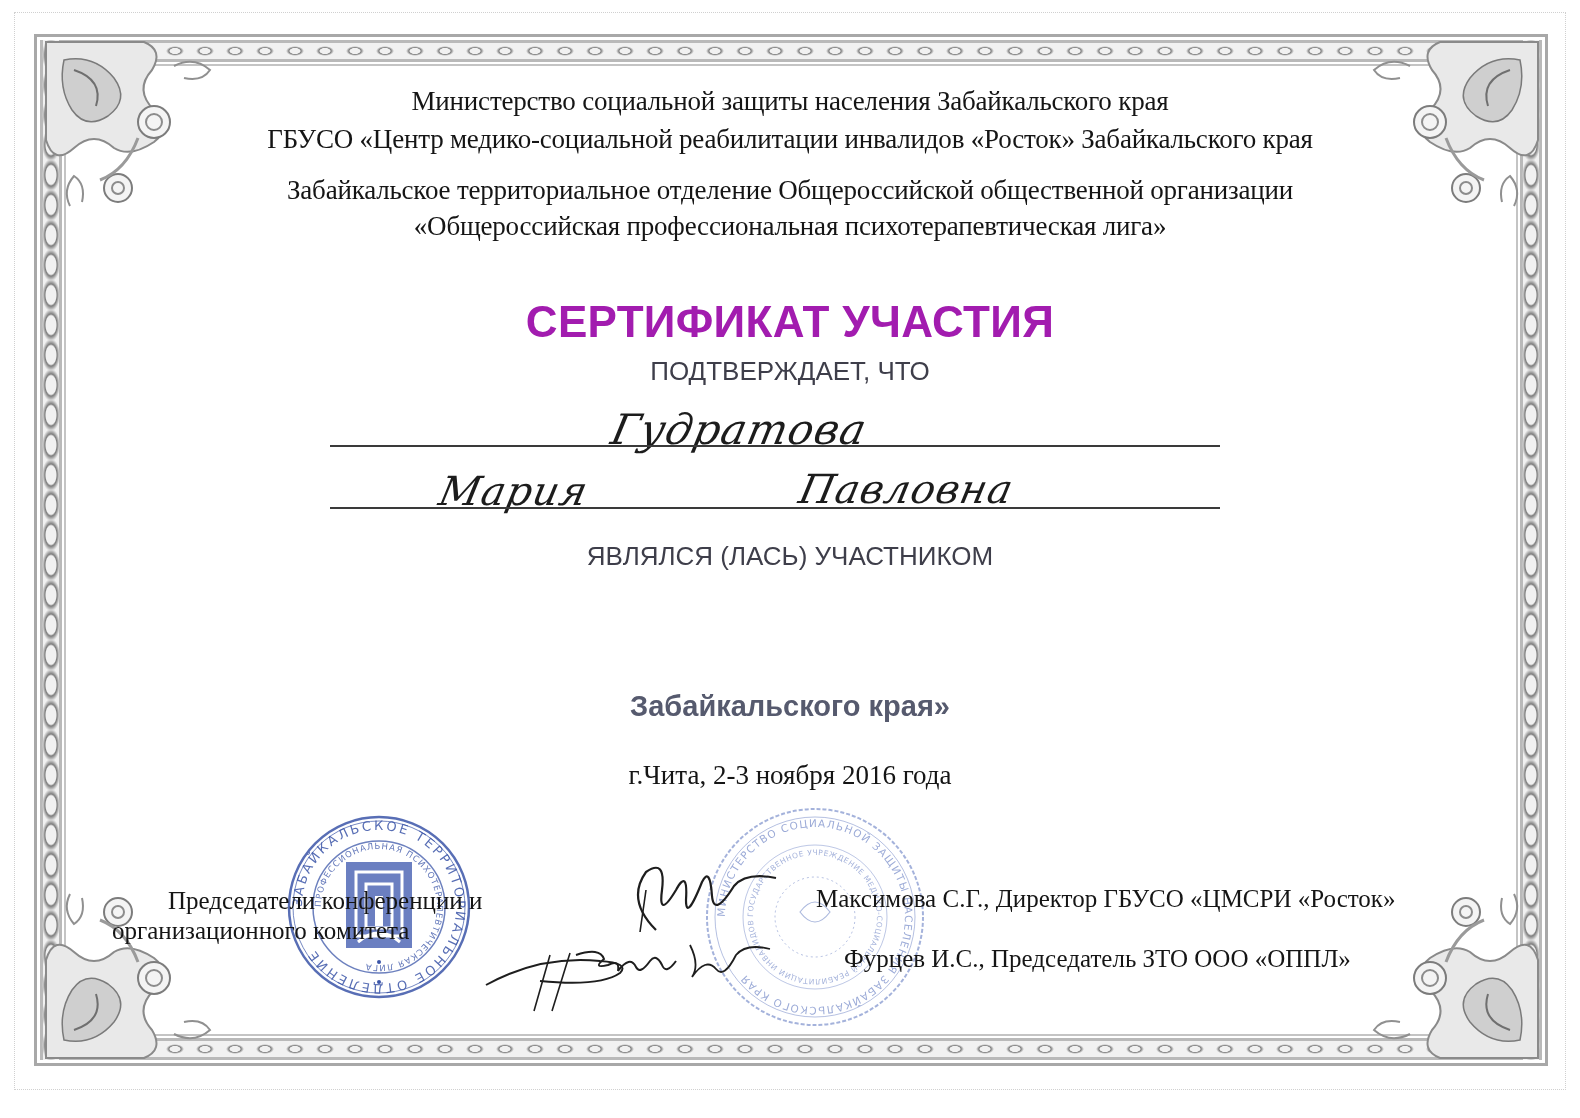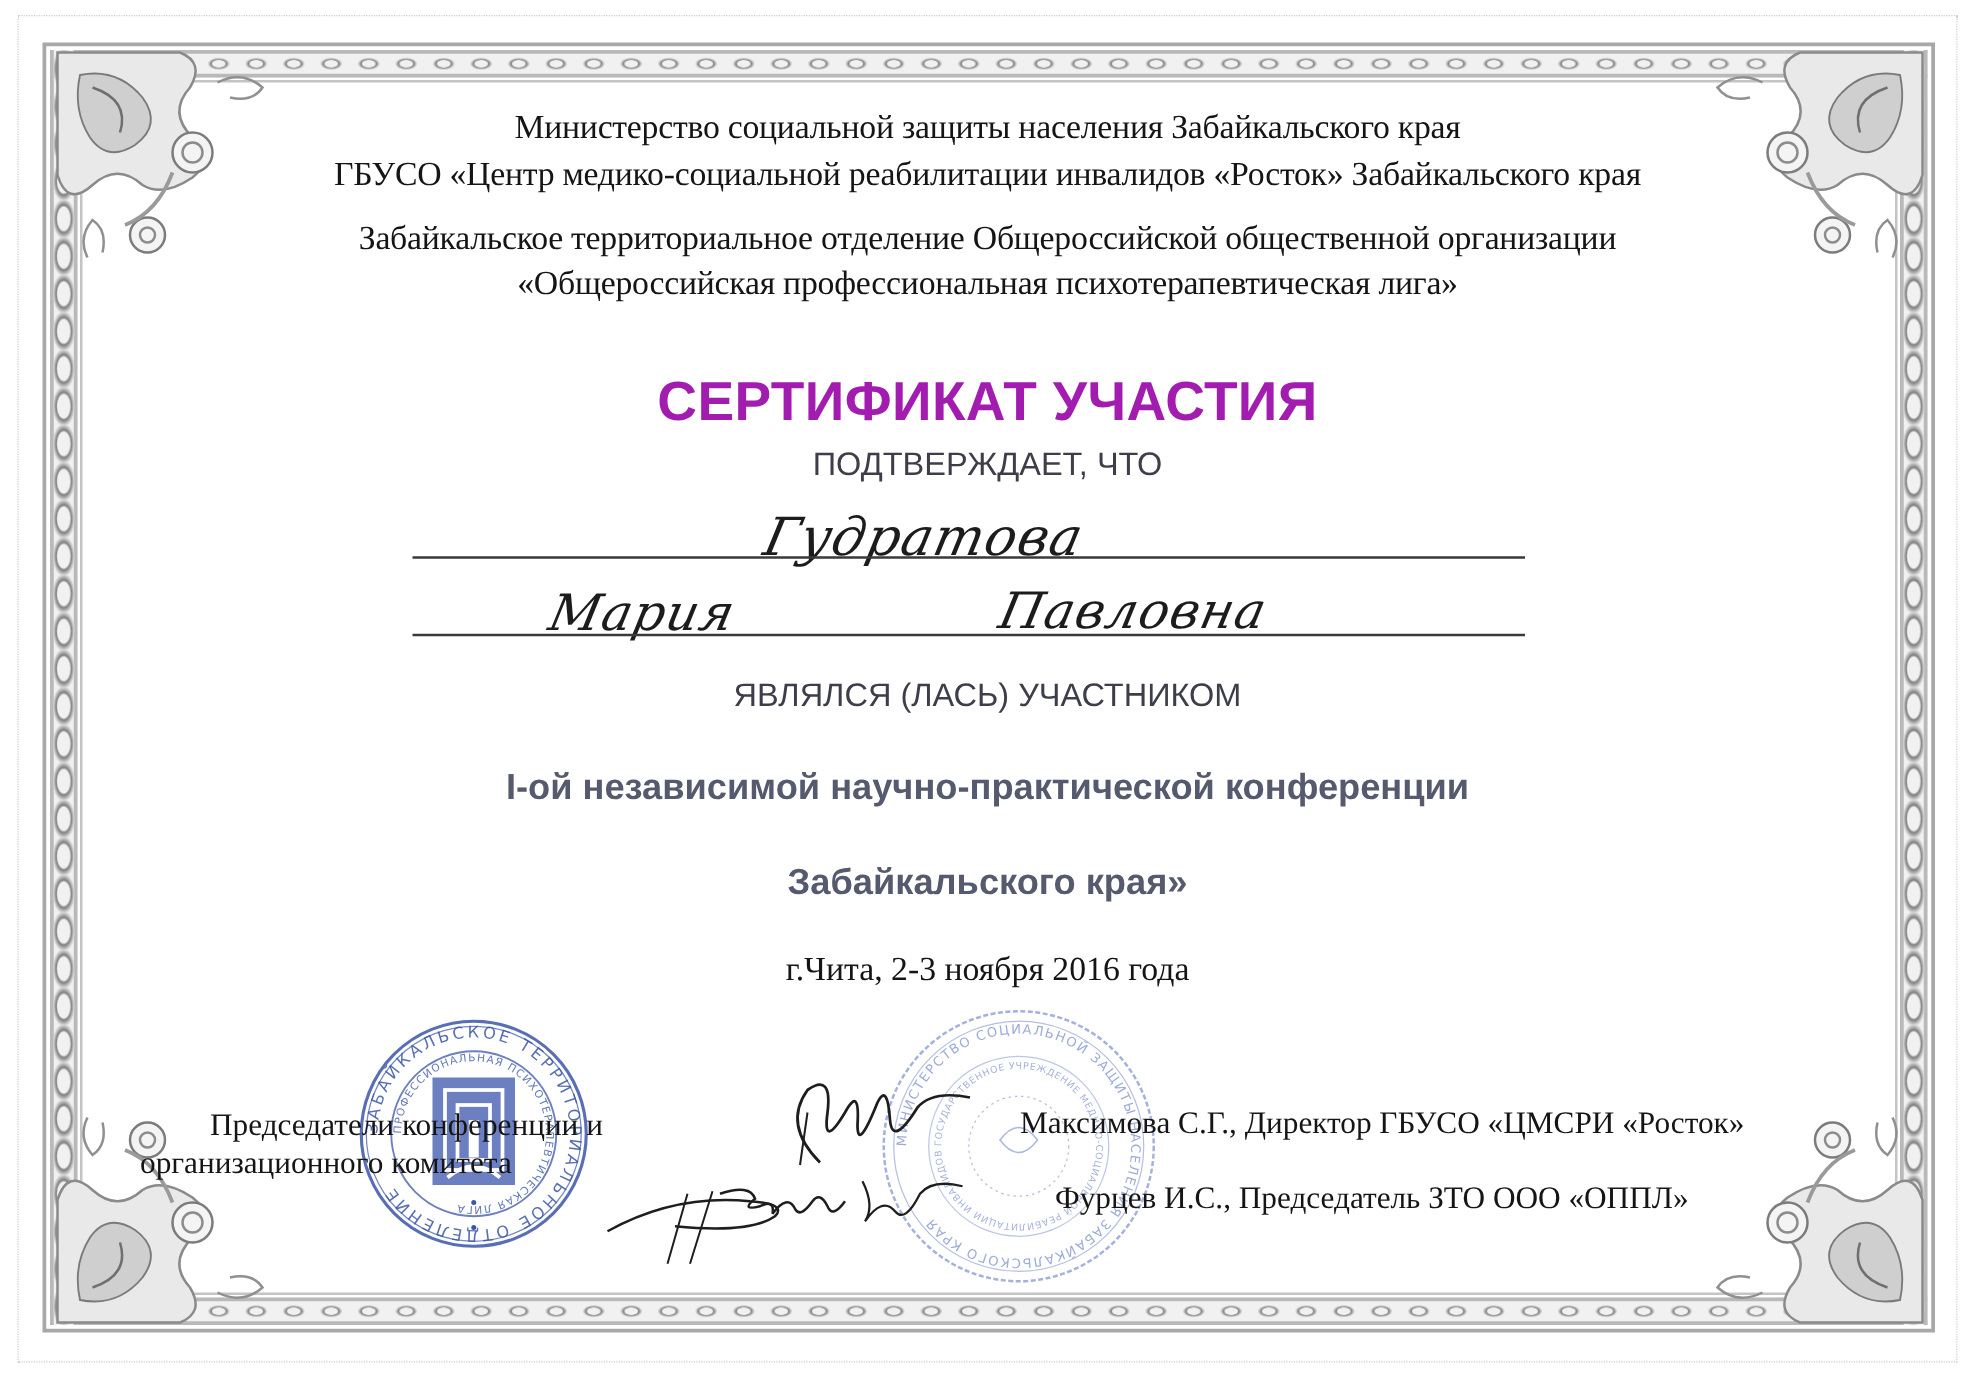--- a/index.html
+++ b/index.html
@@ -223,21 +223,20 @@
   <div class="line caps" style="top:356px;">ПОДТВЕРЖДАЕТ, ЧТО</div>
 
   <div class="script" style="left:612px; top:405px; font-size:42px;">Гудратова</div>
   <div class="rule" style="top:445px;"></div>
   <div class="script" style="left:440px; top:468px; font-size:40px;">Мария</div>
   <div class="script" style="left:800px; top:466px; font-size:40px;">Павловна</div>
   <div class="rule" style="top:507px;"></div>
 
   <div class="line caps" style="top:541px;">ЯВЛЯЛСЯ (ЛАСЬ) УЧАСТНИКОМ</div>
 
-  <div class="line conf" style="top:611px;">I-ой независимой научно-практической конференции</div>
   <div class="line conf" style="top:687px;">Забайкальского края»</div>
 
   <div class="line date" style="top:760px;">г.Чита, 2-3 ноября 2016 года</div>
 
   <div class="stamp" style="left:284px; top:812px;">
     <svg width="190" height="190" viewBox="0 0 190 190">
       <circle cx="95" cy="95" r="90" fill="none" stroke="#3b55a8" stroke-width="2.5" opacity="0.85"></circle>
       <circle cx="95" cy="95" r="86" fill="none" stroke="#3b55a8" stroke-width="1" opacity="0.7"></circle>
       <circle cx="95" cy="95" r="66" fill="none" stroke="#3b55a8" stroke-width="1.5" opacity="0.75"></circle>
       <defs>

